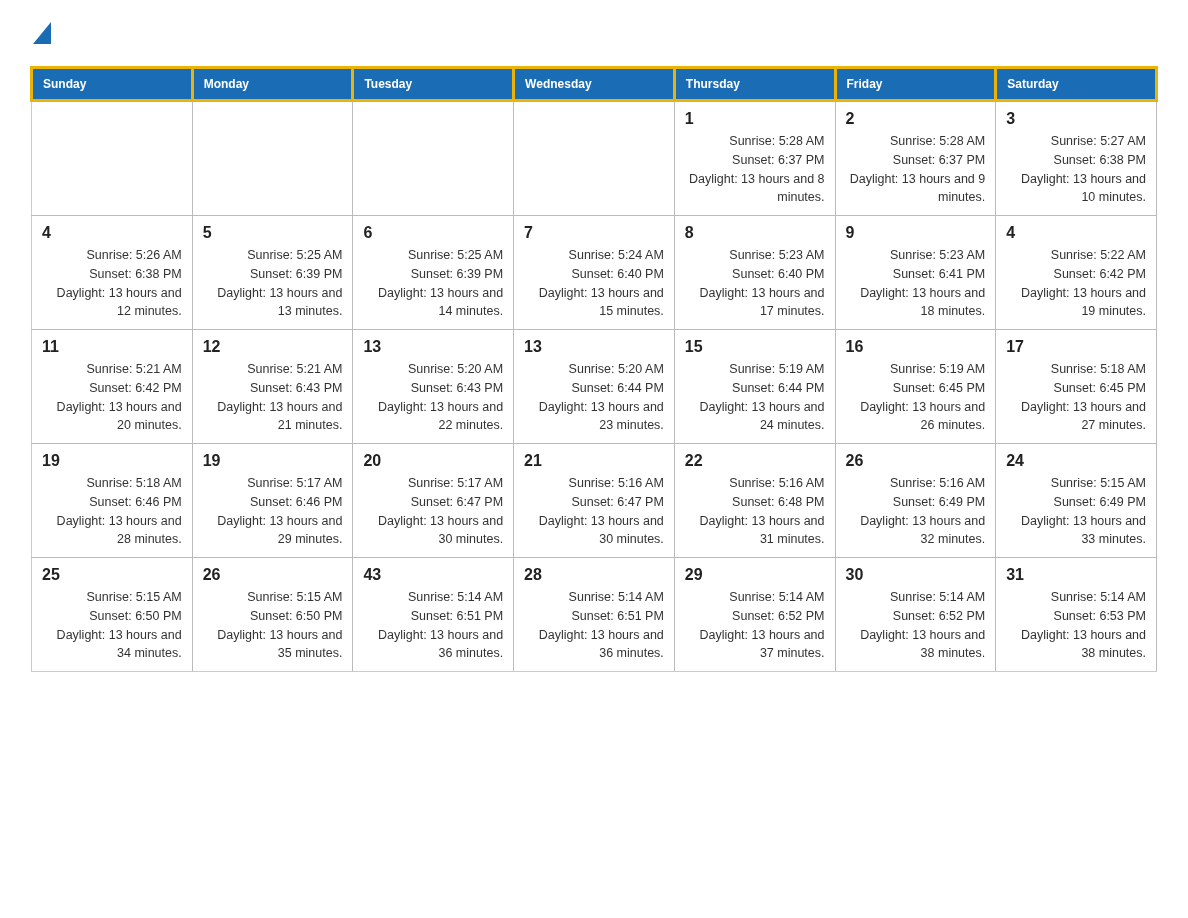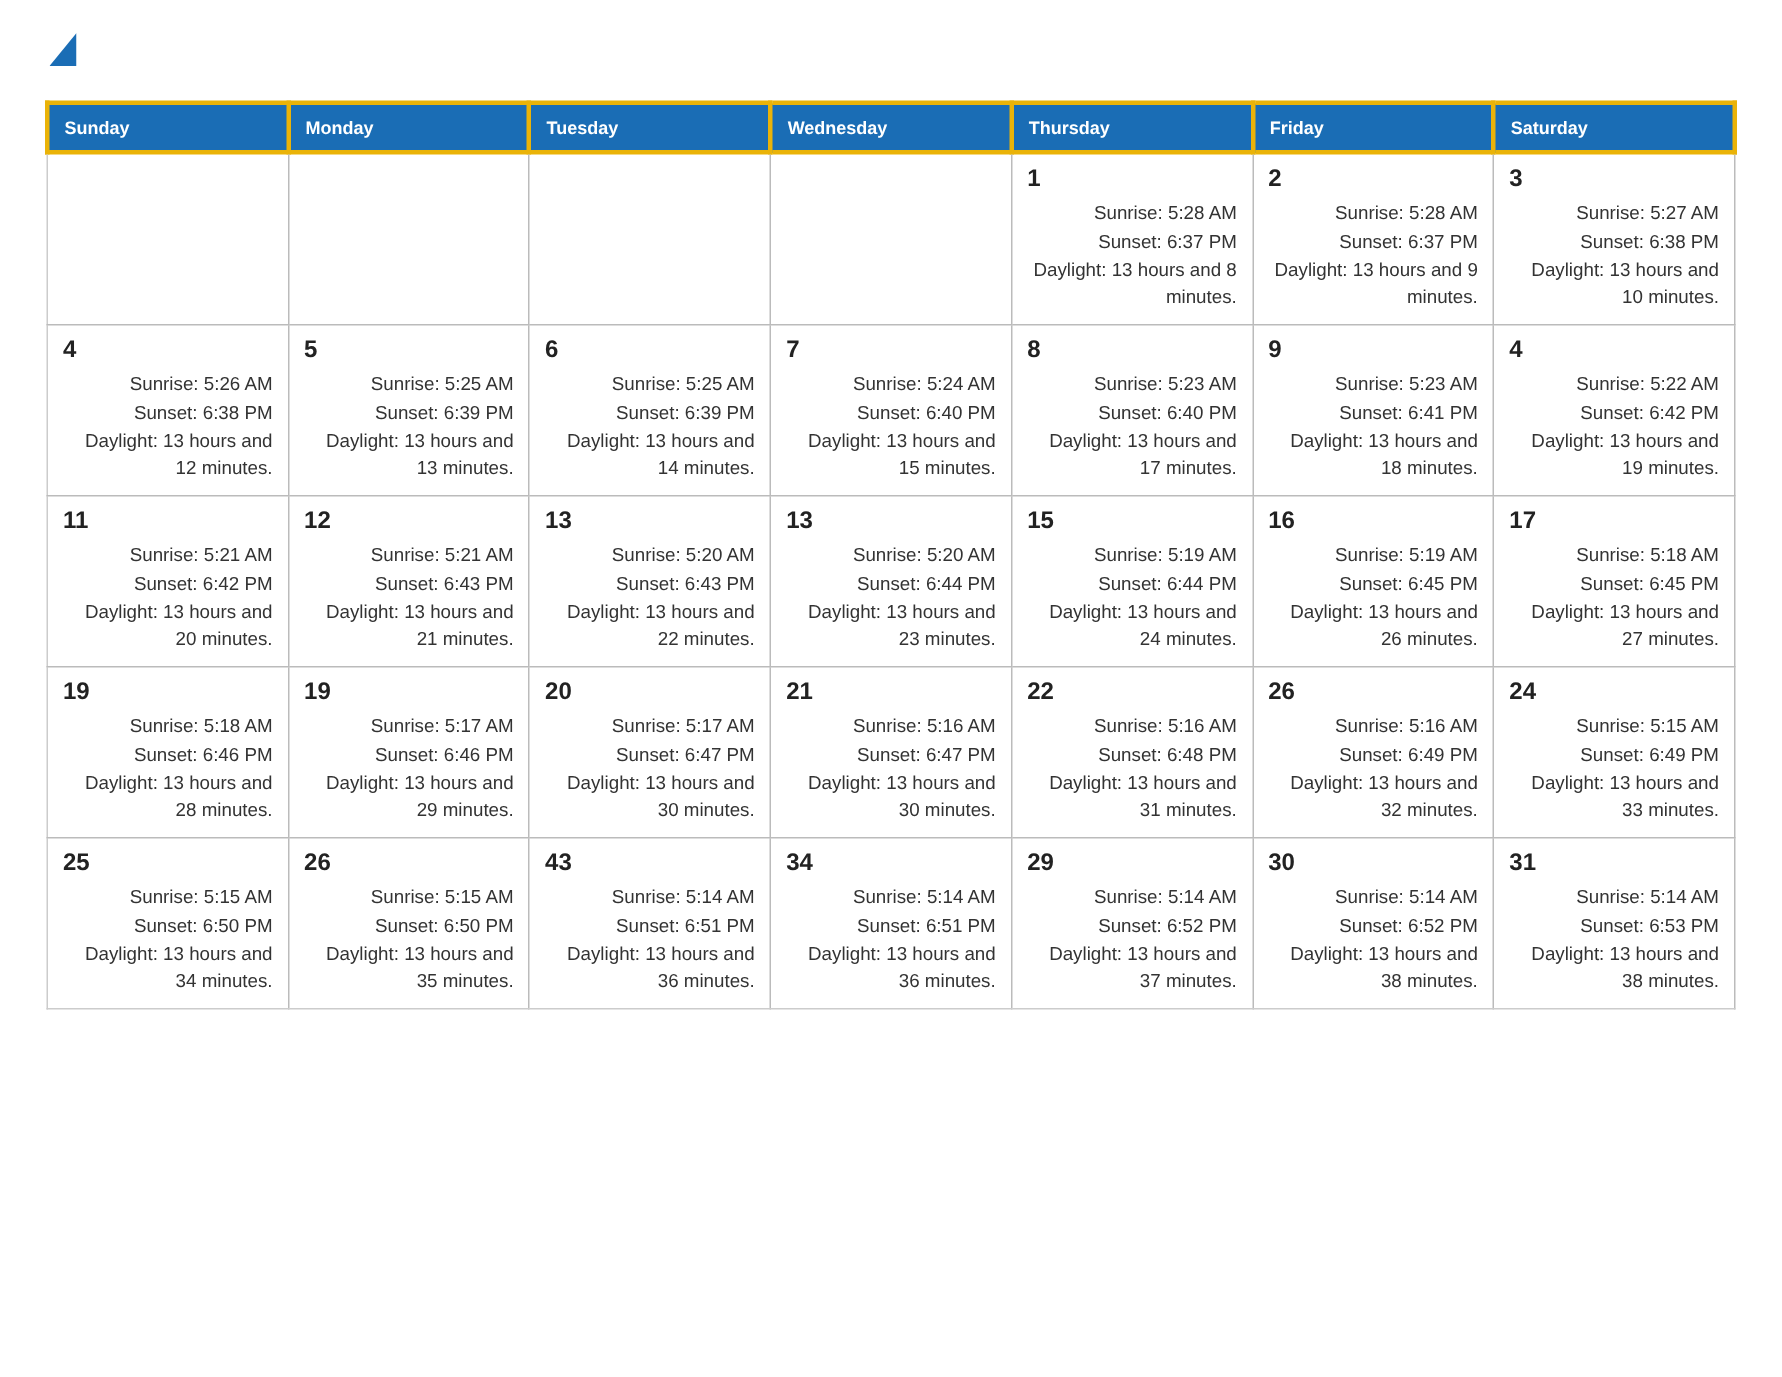--- a/index.html
+++ b/index.html
@@ -248,21 +248,21 @@
         </td>
         <td>
           <div class="day-number">26</div>
           <div class="day-info">Sunrise: 5:15 AM<br>Sunset: 6:50 PM<br>Daylight: 13 hours and 35 minutes.</div>
         </td>
         <td>
           <div class="day-number">43</div>
           <div class="day-info">Sunrise: 5:14 AM<br>Sunset: 6:51 PM<br>Daylight: 13 hours and 36 minutes.</div>
         </td>
         <td>
-          <div class="day-number">34</div>
+          <div class="day-number">28</div>
           <div class="day-info">Sunrise: 5:14 AM<br>Sunset: 6:51 PM<br>Daylight: 13 hours and 36 minutes.</div>
         </td>
         <td>
           <div class="day-number">29</div>
           <div class="day-info">Sunrise: 5:14 AM<br>Sunset: 6:52 PM<br>Daylight: 13 hours and 37 minutes.</div>
         </td>
         <td>
           <div class="day-number">30</div>
           <div class="day-info">Sunrise: 5:14 AM<br>Sunset: 6:52 PM<br>Daylight: 13 hours and 38 minutes.</div>
         </td>

